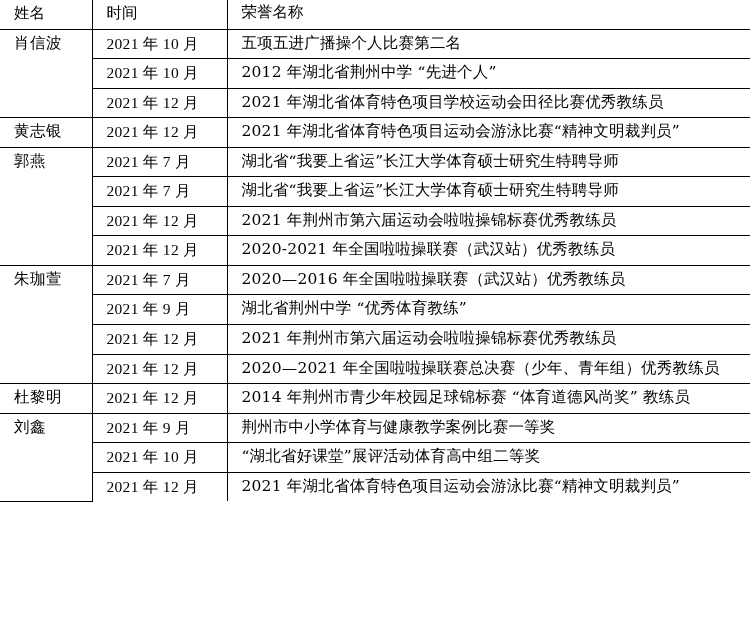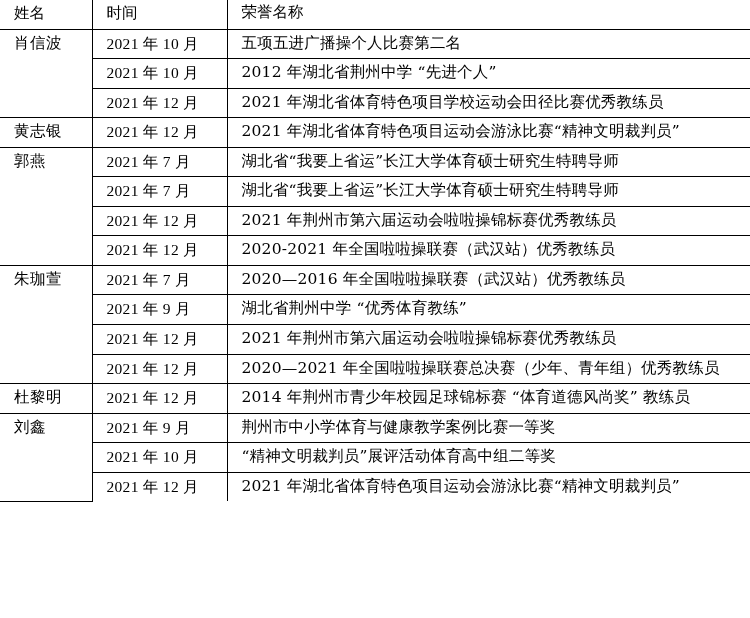--- a/index.html
+++ b/index.html
@@ -142,20 +142,20 @@
         <td class="time-cell">2021 年 12 月</td>
         <td class="honor-cell">2014 年荆州市青少年校园足球锦标赛 “体育道德风尚奖” 教练员</td>
       </tr>
       <tr>
         <td class="name-cell" rowspan="3">刘鑫</td>
         <td class="time-cell">2021 年 9 月</td>
         <td class="honor-cell">荆州市中小学体育与健康教学案例比赛一等奖</td>
       </tr>
       <tr>
         <td class="time-cell">2021 年 10 月</td>
-        <td class="honor-cell">“精神文明裁判员”展评活动体育高中组二等奖</td>
+        <td class="honor-cell">“湖北省好课堂”展评活动体育高中组二等奖</td>
       </tr>
       <tr>
         <td class="time-cell">2021 年 12 月</td>
         <td class="honor-cell">2021 年湖北省体育特色项目运动会游泳比赛“精神文明裁判员”</td>
       </tr>
     </tbody>
 </table>
 
 </body></html>

